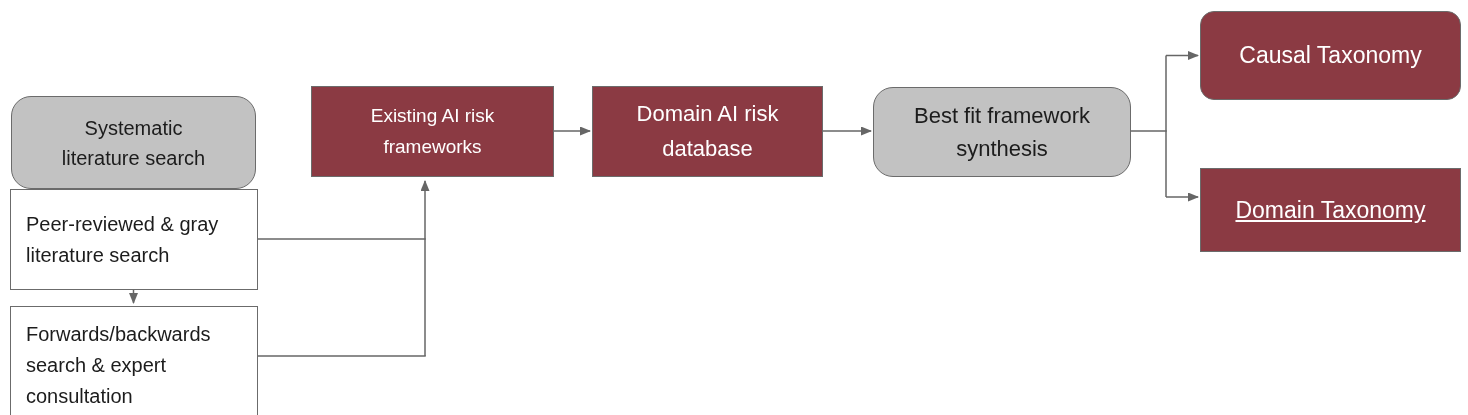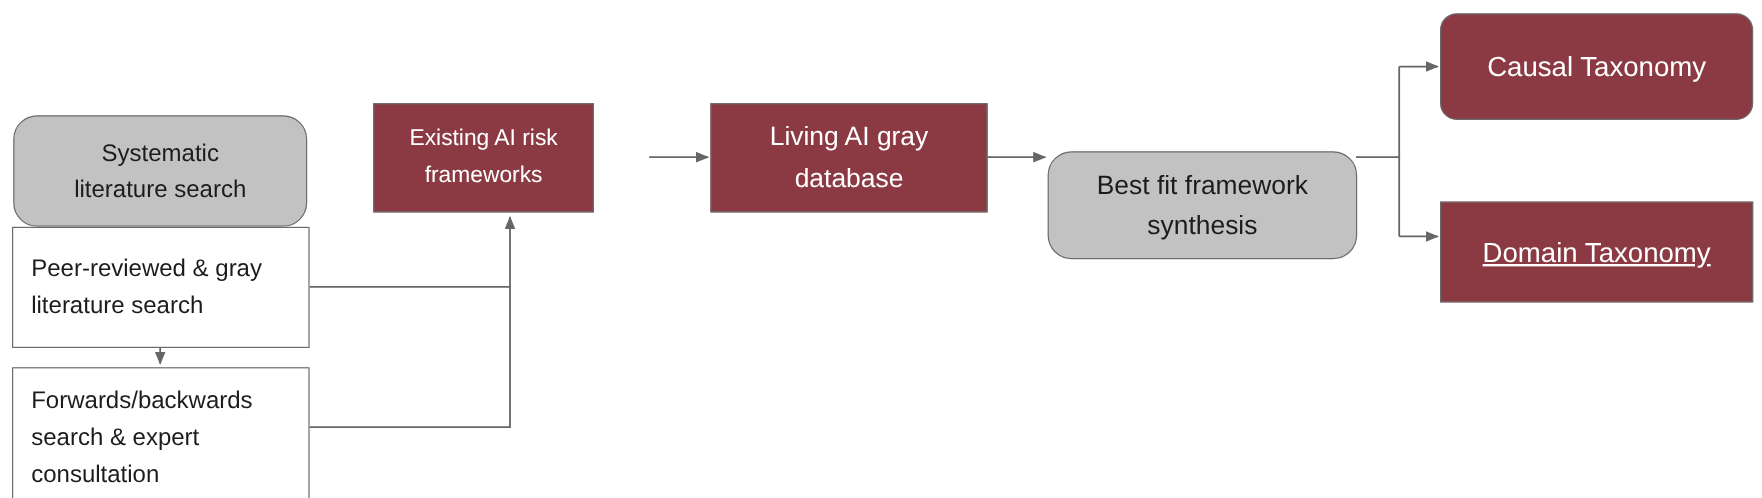--- a/index.html
+++ b/index.html
@@ -34,23 +34,23 @@
   .pill { background: var(--grayfill); border-radius: 20px; color: var(--textdark); }
   .plain {
     background: var(--background); color: var(--textdark);
     justify-content: flex-start; text-align: left; padding-left: 15px; padding-right: 24px;
   }
   .maroon { background: var(--maroon); color: var(--textlight); }
 
   .n-systematic { left: 11px;  top: 96px;  width: 245px; height: 93px;  font-size: 20px; line-height: 1.5; }
   .n-peer       { left: 10px;  top: 189px; width: 248px; height: 101px; font-size: 20px; line-height: 1.55; }
   .n-forwards   { left: 10px;  top: 306px; width: 248px; height: 118px;  font-size: 20px; line-height: 1.55; }
-  .n-existing   { left: 311px; top: 86px;  width: 184px; height: 91px;  font-size: 19px; line-height: 1.6; }
+  .n-existing   { left: 311px; top: 86px;  width: 243px; height: 91px;  font-size: 19px; line-height: 1.6; }
   .n-living     { left: 592px; top: 86px;  width: 231px; height: 91px;  font-size: 22px; line-height: 1.55; }
-  .n-bestfit    { left: 873px; top: 87px;  width: 258px; height: 90px;  font-size: 22px; line-height: 1.5; margin-top: 39px; }
+  .n-bestfit    { left: 873px; top: 87px;  width: 258px; height: 90px;  font-size: 22px; line-height: 1.5; }
   .n-causal     { left: 1200px; top: 11px;  width: 261px; height: 89px; font-size: 23px; border-radius: 14px; }
   .n-domain     { left: 1200px; top: 168px; width: 261px; height: 84px; font-size: 23px; text-decoration: underline; }
 
   .connectors path { stroke: var(--line); stroke-width: 1.5; fill: none; }
   .connectors .arrowhead { fill: var(--line); stroke: none; }
 </style>
 </head>
 <body>
 
 <div class="canvas">
@@ -89,21 +89,21 @@
 search &amp; expert
 consultation</span>
   </div>
 
   <div class="node maroon n-existing">
     <span class="label">Existing AI risk
 frameworks</span>
   </div>
 
   <div class="node maroon n-living">
-    <span class="label">Living AI gray
+    <span class="label">Domain AI risk
 database</span>
   </div>
 
   <div class="node pill n-bestfit">
     <span class="label">Best fit framework
 synthesis</span>
   </div>
 
   <div class="node maroon n-causal">
     <span class="label">Causal Taxonomy</span>

